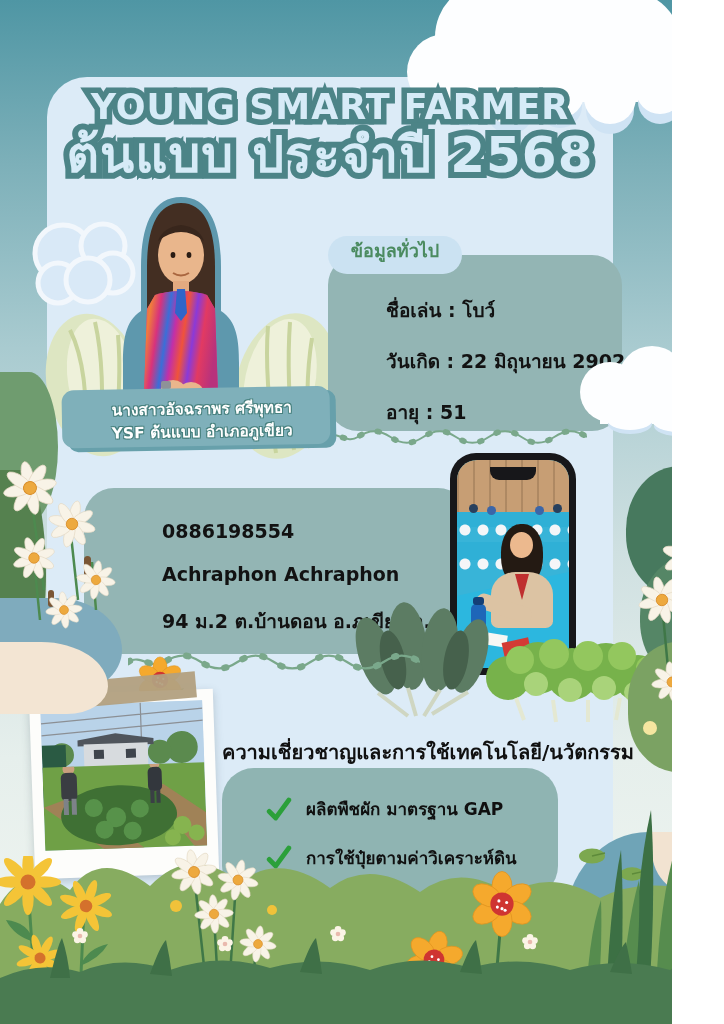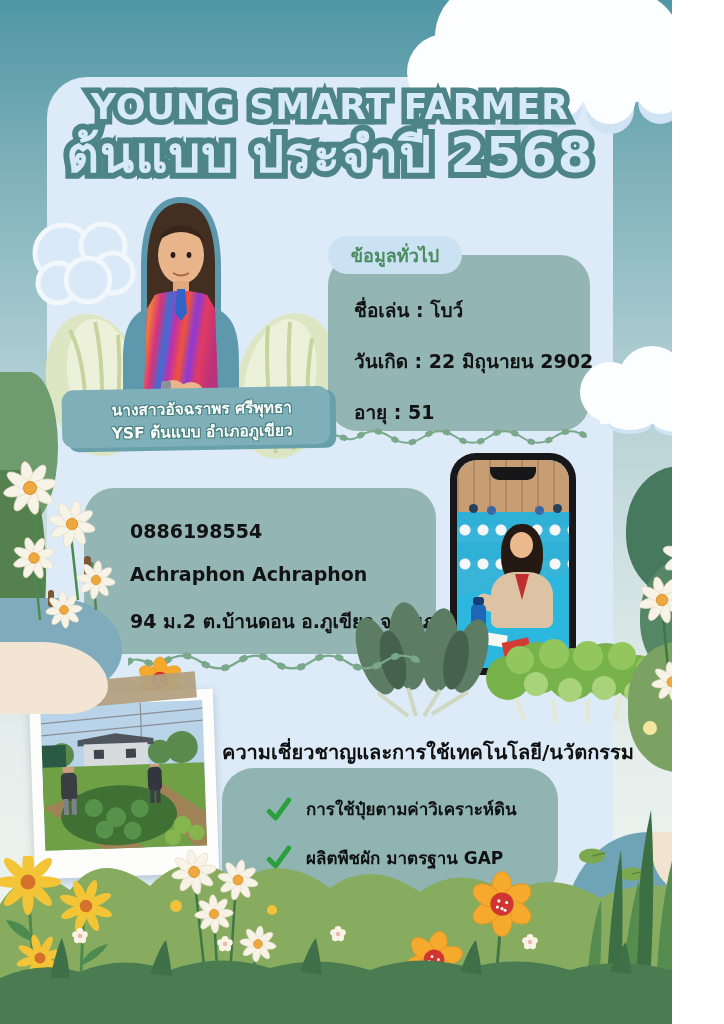--- a/index.html
+++ b/index.html
@@ -11,23 +11,23 @@
   .card{left:47px;top:77px;width:566px;height:856px;background:#dcebf7;border-radius:40px;}
   
   .title-wrap{left:60px;top:88px;width:540px;text-align:center;z-index:6;}
   .bubble{position:relative;font-weight:800;letter-spacing:1px;line-height:1.12;}
   .bubble .stk{position:absolute;left:0;right:0;top:0;color:#4c8487;-webkit-text-stroke:11px #4c8487;}
   .bubble .fil{position:relative;color:#d6ebf7;}
   .t1{font-size:35px;}
   .t2{font-size:50px;}
   .t2 .stk{-webkit-text-stroke:12px #4c8487;}
   
-  .pill{background:#cbe2f2;border-radius:20px;display:flex;align-items:center;justify-content:center;
+  .pill{background:#cbe2f2;border-radius:20px;display:flex;align-items:flex-start;justify-content:center;
     color:#4b8b60;font-weight:800;font-size:18px;z-index:5;}
-  .tealcard{background:#93b5b4;border-radius:30px;z-index:3;}
+  .tealcard{background:#93b5b4;border-radius:30px;z-index:3;padding-left:32px;}
   .cardtext{display:flex;flex-direction:column;gap:21px;color:#121212;font-weight:800;font-size:19px;white-space:nowrap;}
   
   .badge{left:68px;top:392px;width:268px;height:58px;background:#67a0ab;border-radius:10px;transform:rotate(-1deg);
     display:flex;flex-direction:column;align-items:center;justify-content:center;z-index:5;}
   .badge:before{content:"";position:absolute;inset:-4px 6px 4px -6px;background:#7fb0ba;border-radius:12px;z-index:-1;}
   .badge div{color:#fff;font-weight:800;font-size:15.5px;line-height:1.5;white-space:nowrap;
     text-shadow:-1px -1px 0 #47807e,1px -1px 0 #47807e,-1px 1px 0 #47807e,1px 1px 0 #47807e;}
   
   .exp-head{left:222px;top:736px;width:372px;color:#101010;font-weight:800;font-size:20px;white-space:nowrap;z-index:4;}
   .exp-box{left:222px;top:768px;width:336px;height:130px;background:#8fb4b2;border-radius:32px;z-index:4;
@@ -382,27 +382,27 @@
     </div>
   </div>
   <div class="abs tape"></div>
 
   <div class="abs exp-head">ความเชี่ยวชาญและการใช้เทคโนโลยี/นวัตกรรม</div>
   <div class="abs exp-box">
     <div class="exp-row">
       <svg class="check" viewBox="0 0 32 32">
           <path d="M4,19 L12,27 L28,5" stroke="#2ba03a" stroke-width="6" fill="none" stroke-linecap="round" stroke-linejoin="round"></path>
         </svg>
-      <span>การใช้ปุ๋ยตามค่าวิเคราะห์ดิน</span>
+      <span>ผลิตพืชผัก มาตรฐาน GAP</span>
     </div>
     <div class="exp-row">
       <svg class="check" viewBox="0 0 32 32">
           <path d="M4,19 L12,27 L28,5" stroke="#2ba03a" stroke-width="6" fill="none" stroke-linecap="round" stroke-linejoin="round"></path>
         </svg>
-      <span>ผลิตพืชผัก มาตรฐาน GAP</span>
+      <span>การใช้ปุ๋ยตามค่าวิเคราะห์ดิน</span>
     </div>
   </div>
 
   <div class="abs z5" style="left:0;top:372px;width:58px;height:150px;background:#6f9c6f;border-radius:0 60% 60% 0"></div>
   <div class="abs z5" style="left:0;top:470px;width:46px;height:200px;background:#55814f;border-radius:0 55% 50% 0"></div>
   <div class="abs z5" style="left:0;top:598px;width:122px;height:96px;background:#7fabbd;border-radius:0 60% 50% 0"></div>
   <div class="abs z5" style="left:0;top:642px;width:108px;height:72px;background:#f3e5d3;border-radius:0 65% 40% 0"></div>
   <svg class="abs z5" style="left:0;top:440px;width:140px;height:220px" viewBox="0 0 140 220">
     <path d="M30,50 L44,150 M70,86 L78,160 M34,120 L40,180 M92,122 L96,170" stroke="#4d8a4f" stroke-width="2.5" fill="none"></path>
     <rect x="84" y="116" width="7" height="20" rx="3.5" fill="#7a5635"></rect>

